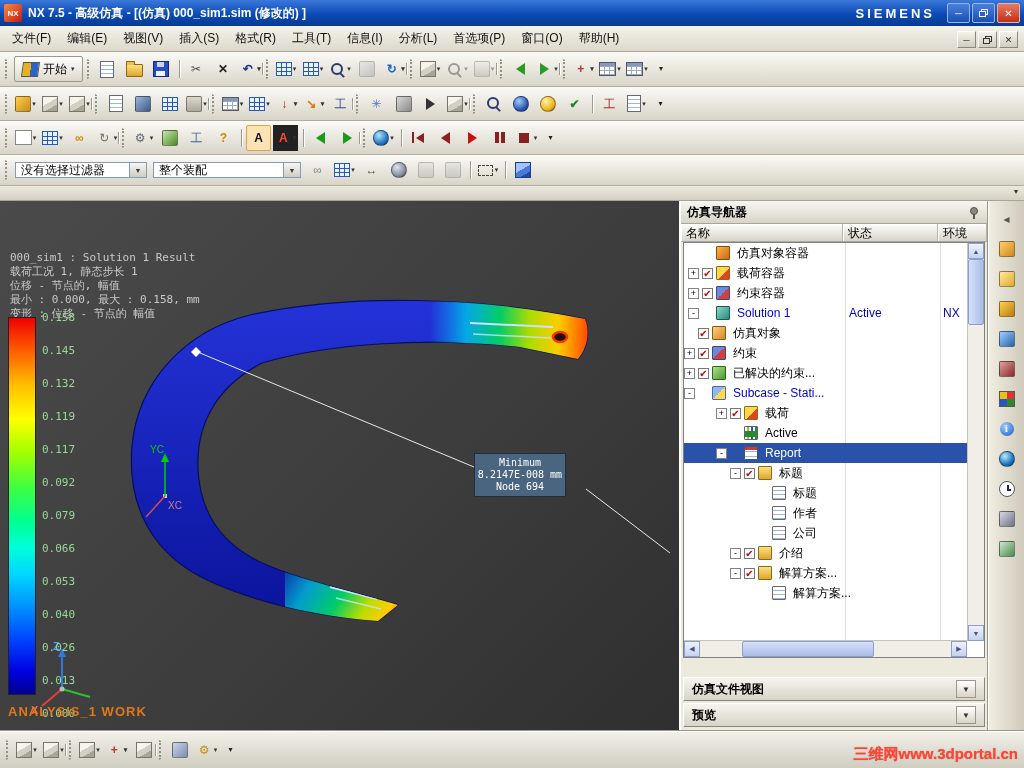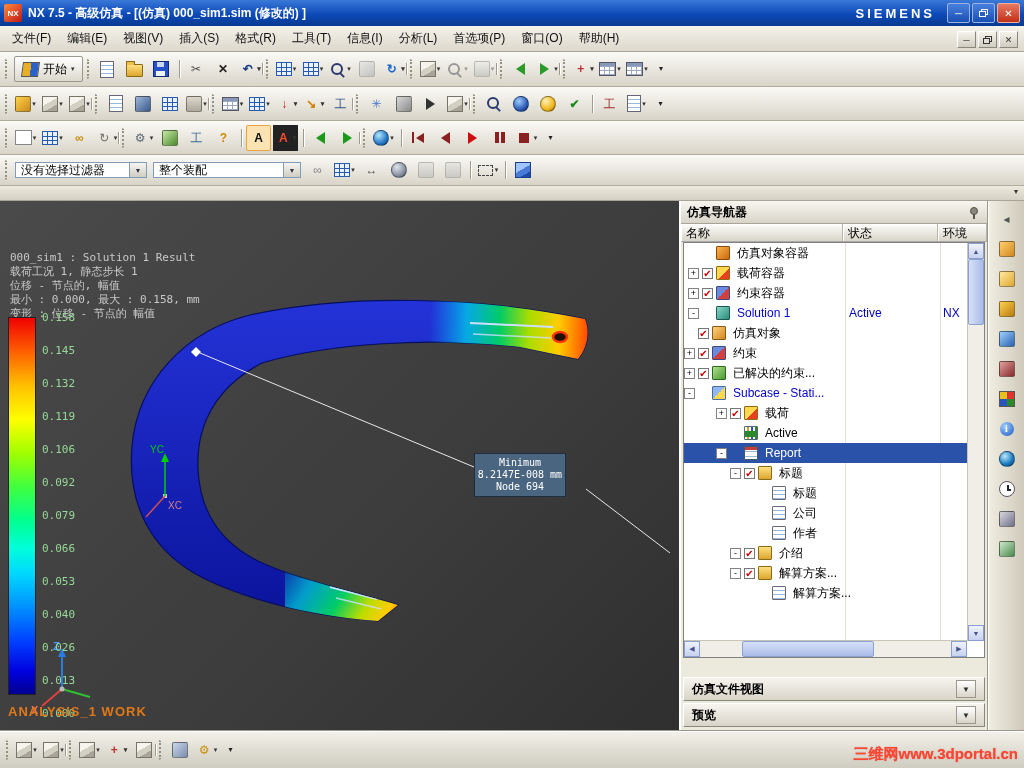--- a/index.html
+++ b/index.html
@@ -716,21 +716,21 @@
         
       <div>000_sim1 : Solution 1 Result</div><div>载荷工况 1, 静态步长 1</div><div>位移 - 节点的, 幅值</div><div>最小 : 0.000, 最大 : 0.158, mm</div><div>变形 : 位移 - 节点的 幅值</div></div>
 
       <div class="cbar"></div>
       <div class="cbar-labels">
 
       <span>0.158</span>
           <span>0.145</span>
           <span>0.132</span>
           <span>0.119</span>
-          <span>0.106</span>
+          <span>0.117</span>
           <span>0.092</span>
           <span>0.079</span>
           <span>0.066</span>
           <span>0.053</span>
           <span>0.040</span>
           <span>0.026</span>
           <span>0.013</span>
           <span>0.000</span>
         </div>
 
@@ -870,30 +870,30 @@
               <span class="ticon" data-icon="doc"></span>
               <span class="tlabel">标题</span>
               <span class="tstatus"></span>
               <span class="tenv"></span>
             </div>
 
             <div class="trow" data-ind="4">
               <span class="texp"></span>
               <span class="tchk"></span>
               <span class="ticon" data-icon="doc"></span>
-              <span class="tlabel">公司</span>
+              <span class="tlabel">作者</span>
               <span class="tstatus"></span>
               <span class="tenv"></span>
             </div>
 
             <div class="trow" data-ind="4">
               <span class="texp"></span>
               <span class="tchk"></span>
               <span class="ticon" data-icon="doc"></span>
-              <span class="tlabel">作者</span>
+              <span class="tlabel">公司</span>
               <span class="tstatus"></span>
               <span class="tenv"></span>
             </div>
 
             <div class="trow" data-ind="3">
               <span class="texp" data-exp="-">-</span>
               <span class="tchk" data-chk="1"></span>
               <span class="ticon" data-icon="section"></span>
               <span class="tlabel">介绍</span>
               <span class="tstatus"></span>

